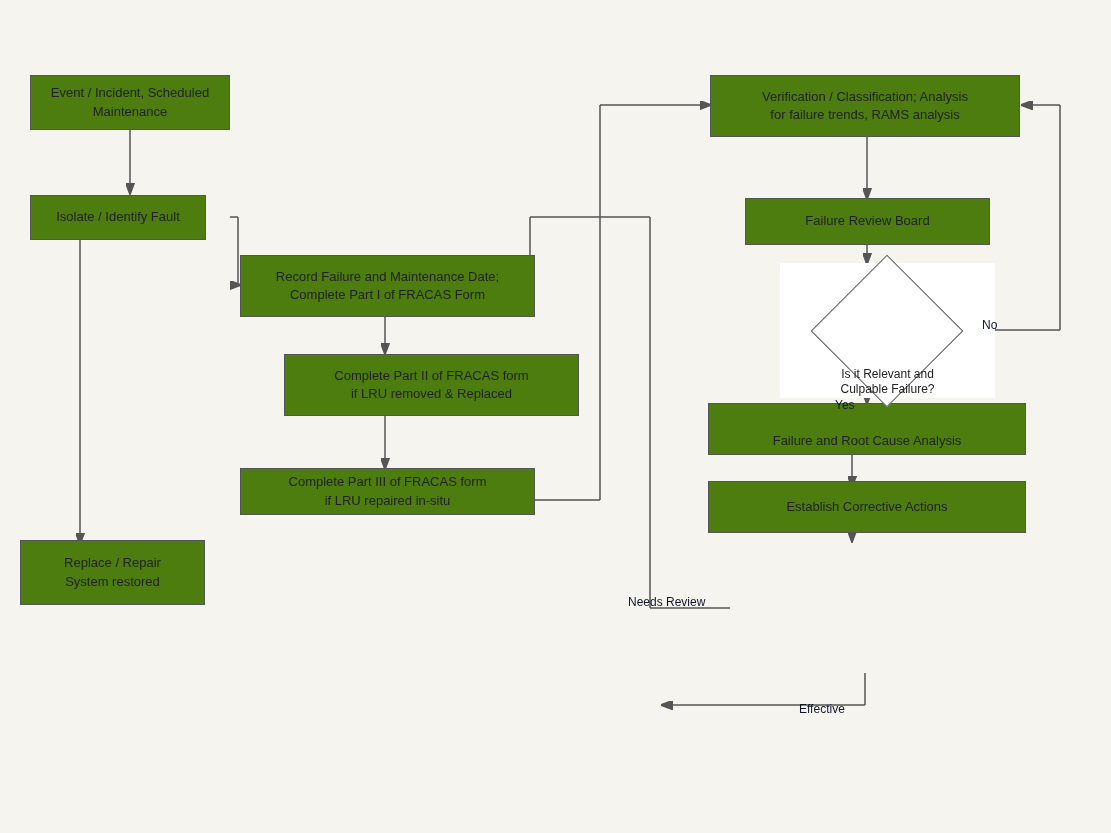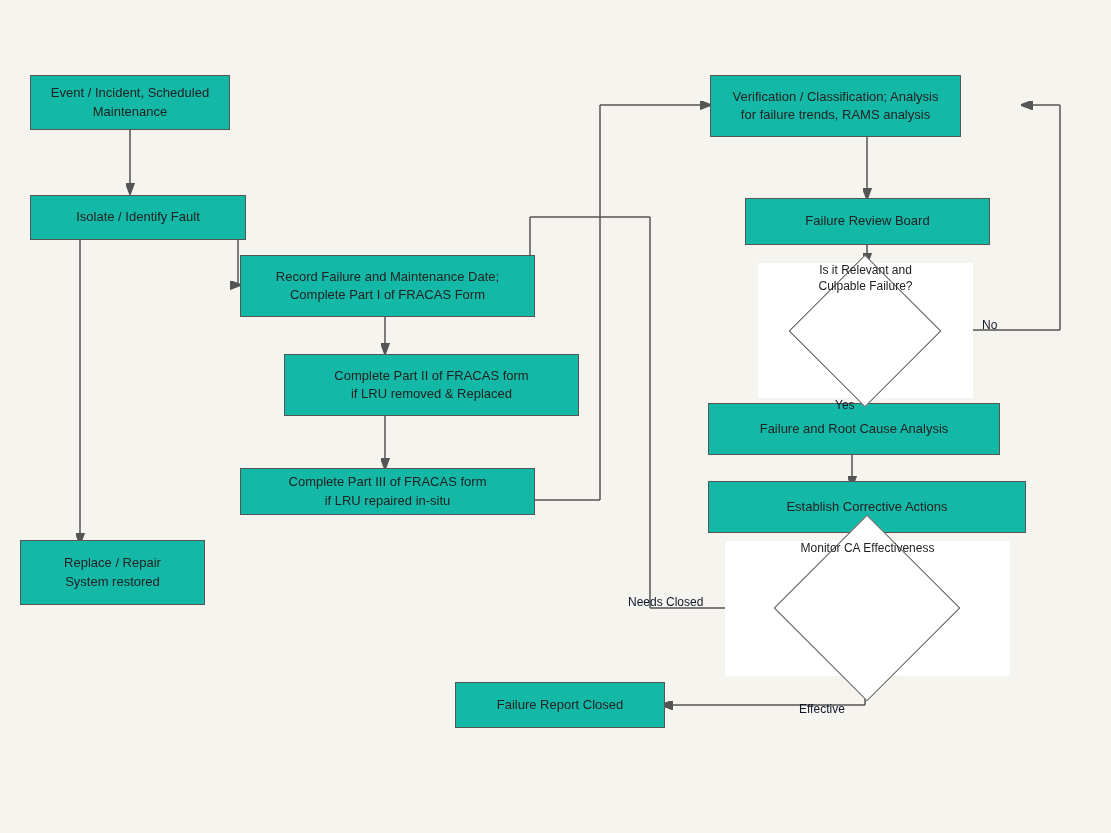--- a/index.html
+++ b/index.html
@@ -14,37 +14,38 @@
       position: relative;
     }
     #flowchart {
       position: absolute;
       top: 0; left: 0;
       width: 1111px;
       height: 833px;
     }
     .box {
       position: absolute;
-      background: #14b8a6;
+      background: #4d7c0f;
       border: 1.5px solid #555;
       display: flex;
       align-items: center;
       justify-content: center;
       text-align: center;
       padding: 4px 10px;
       line-height: 1.4;
     }
     .diamond {
       position: absolute;
       background: #fff;
       border: none;
       display: flex;
-      align-items: flex-start;
+      align-items: flex-end;
       justify-content: center;
       text-align: center;
+      margin-left: 22px;
     }
     .diamond-inner {
       transform: rotate(45deg);
       border: 1.5px solid #555;
       background: #fff;
       position: absolute;
     }
     .diamond-text {
       position: relative;
       z-index: 2;
@@ -124,68 +125,61 @@
     <line x1="865" y1="673" x2="865" y2="705"></line>
     <line x1="865" y1="705" x2="662" y2="705" marker-end="url(#arrowhead)"></line>
 
   </svg>
 
   <div class="box" style="left:30px;top:75px;width:200px;height:55px;">
     <span>Event / Incident,
 Scheduled Maintenance</span>
   </div>
 
-  <div class="box" style="left:30px;top:195px;width:216px;height:45px;">
+  <div class="box" style="left:30px;top:195px;width:176px;height:45px;">
     <span>Isolate / Identify Fault</span>
   </div>
 
   <div class="box" style="left:240px;top:255px;width:295px;height:62px;">
     <span>Record Failure and Maintenance Date;<br>Complete Part I of FRACAS Form</span>
   </div>
 
   <div class="box" style="left:20px;top:540px;width:185px;height:65px;">
     <span>Replace / Repair<br>System restored</span>
   </div>
 
   <div class="box" style="left:240px;top:354px;width:295px;height:62px;margin-left:44px;">
     <span>Complete Part II of FRACAS form<br>if LRU removed &amp; Replaced</span>
   </div>
 
   <div class="box" style="left:240px;top:468px;width:295px;height:47px;">
     <span>Complete Part III of FRACAS form<br>if LRU repaired in-situ</span>
   </div>
 
-  <div class="box" style="left:455px;top:682px;width:210px;height:46px;">
-    <span>Failure Report Closed</span>
-  </div>
 
-  <div class="box" style="left:710px;top:75px;width:251px;height:62px;">
+  <div class="box" style="left:710px;top:75px;width:310px;height:62px;">
     <span>Verification / Classification; Analysis<br>for failure trends, RAMS analysis</span>
   </div>
 
   <div class="box" style="left:745px;top:198px;width:245px;height:47px;">
     <span>Failure Review Board</span>
   </div>
 
-  <div class="box" style="left:708px;top:403px;width:292px;height:52px;">
+  <div class="box" style="left:708px;top:403px;width:318px;height:52px;align-items:flex-end;">
     <span>Failure and Root Cause Analysis</span>
   </div>
 
   <div class="box" style="left:708px;top:481px;width:318px;height:52px;">
     <span>Establish Corrective Actions</span>
   </div>
 
   <div class="diamond" style="left:758px;top:263px;width:215px;height:135px;">
     <div class="diamond-inner" style="width:108px;height:108px;left:53px;top:14px;"></div>
     <span class="diamond-text" style="font-size:12px;">Is it Relevant and<br>Culpable Failure?</span>
   </div>
 
-  <div class="diamond" style="left:725px;top:541px;width:285px;height:135px;">
-    <div class="diamond-inner" style="width:132px;height:132px;left:76px;top:1px;"></div>
-    <span class="diamond-text" style="font-size:12px;">Monitor CA Effectiveness</span>
-  </div>
 
   <span class="label" style="left:982px;top:318px;">No</span>
   <span class="label" style="left:835px;top:398px;">Yes</span>
-  <span class="label" style="left:628px;top:595px;">Needs Closed</span>
+  <span class="label" style="left:628px;top:595px;">Needs Review</span>
   <span class="label" style="left:799px;top:674px;margin-top:28px;">Effective</span>
 
 </div>
 
 </body></html>

